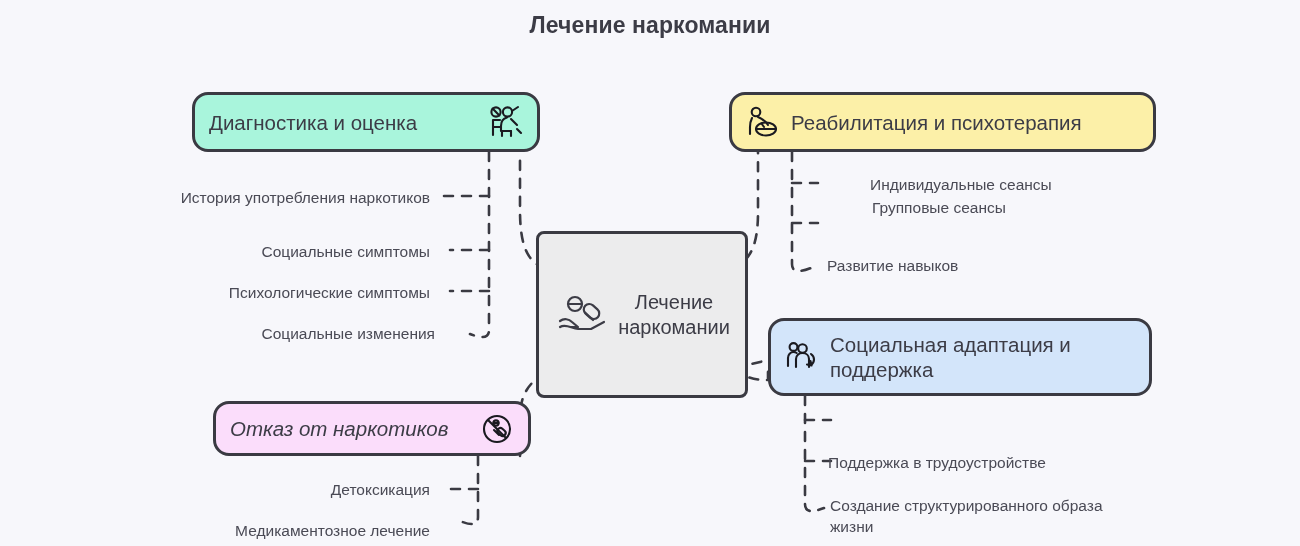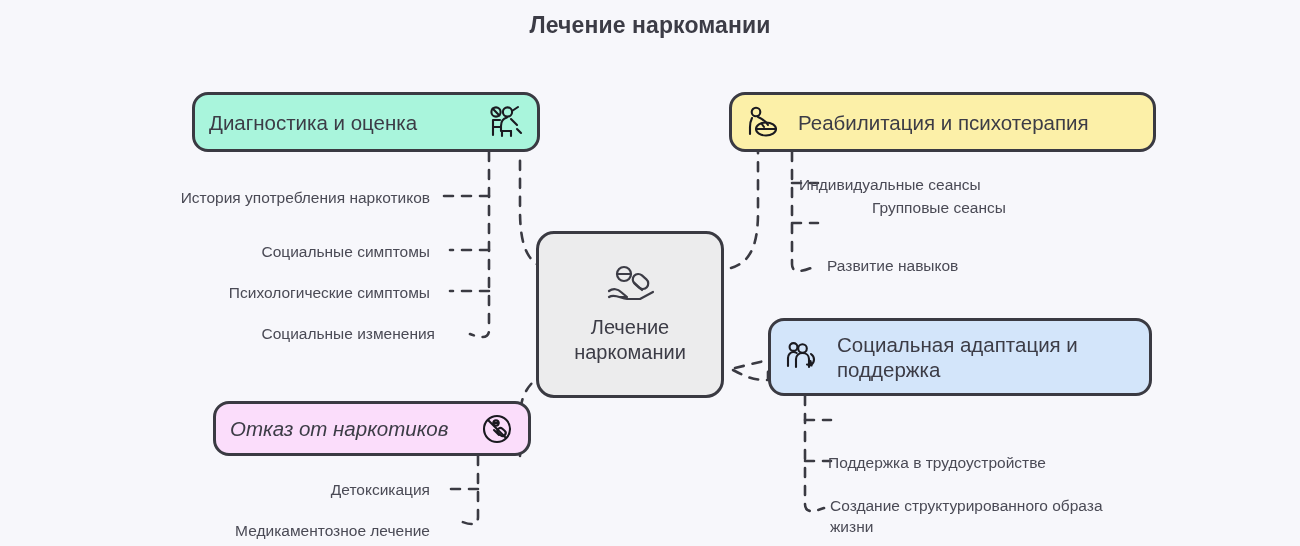--- a/index.html
+++ b/index.html
@@ -35,21 +35,21 @@
   }
 
   
   .node {
     position: absolute;
     box-sizing: border-box;
     border: 3.5px solid #3a3a42;
     border-radius: 16px;
     display: flex;
     align-items: center;
-    gap: 18px;
+    gap: 11px;
     padding: 0 14px;
     color: #3c3c46;
   }
   .node .label {
     font-size: 20.5px;
     line-height: 1.22;
     color: #3c3c46;
     white-space: pre-line;
   }
   .node .nicon {
@@ -79,27 +79,27 @@
     left: 213px; top: 401px;
     width: 318px; height: 55px;
     background: #fbddfb;
     justify-content: space-between;
     font-style: italic;
   }
 
   .node-center {
     position: absolute;
     left: 536px; top: 231px;
-    width: 188px; height: 167px;
+    width: 212px; height: 167px;
     box-sizing: border-box;
     background: #ececed;
     border: 3.5px solid #3a3a42;
-    border-radius: 18px;
+    border-radius: 8px;
     display: flex;
-    flex-direction: column;
+    flex-direction: row;
     align-items: center;
     justify-content: center;
     gap: 10px;
   }
   .node-center .label {
     font-size: 20px;
     line-height: 1.25;
     text-align: center;
     color: #3c3c46;
     white-space: pre-line;
@@ -192,21 +192,21 @@
       <circle cx="10" cy="7" r="4.3"></circle>
       <path d="M6 13 C6 13 4 17 4 22 L4 29"></path>
       <path d="M12 12 C17 14 20 17 22 20"></path>
       <ellipse cx="20" cy="24" rx="10" ry="6.5"></ellipse>
       <path d="M10 24 H30"></path>
       <path d="M15.5 18.5 L18 22"></path>
     </svg>
     <span class="label">Реабилитация и психотерапия</span>
   </div>
 
-  <div class="leaf left-align" style="left:799px; top:174px; width:330px;">Индивидуальные сеансы</div>
+  <div class="leaf left-align" style="left:870px; top:174px; width:330px;">Индивидуальные сеансы</div>
   <div class="leaf left-align" style="left:824px; top:197px; width:330px;margin-left:48px;">Групповые сеансы</div>
   <div class="leaf left-align" style="left:827px; top:255px; width:330px;">Развитие навыков</div>
 
   <div class="node node-social">
     <svg class="nicon" viewBox="0 0 34 34" fill="none" stroke="#1a1a20" stroke-width="2.1" stroke-linecap="round" stroke-linejoin="round">
       <circle cx="8.5" cy="7" r="3.9"></circle>
       <circle cx="17.5" cy="8.5" r="4.3"></circle>
       <path d="M3 26 L3 18 C3 14.5 5.5 12 8.5 12 C9.7 12 10.8 12.4 11.7 13"></path>
       <path d="M11 27 L11 19 C11 15.5 13.8 13 17.5 13 C21.2 13 24 15.5 24 19 L24 27"></path>
       <path d="M26 14 C30 17 30 22 26 25"></path>

